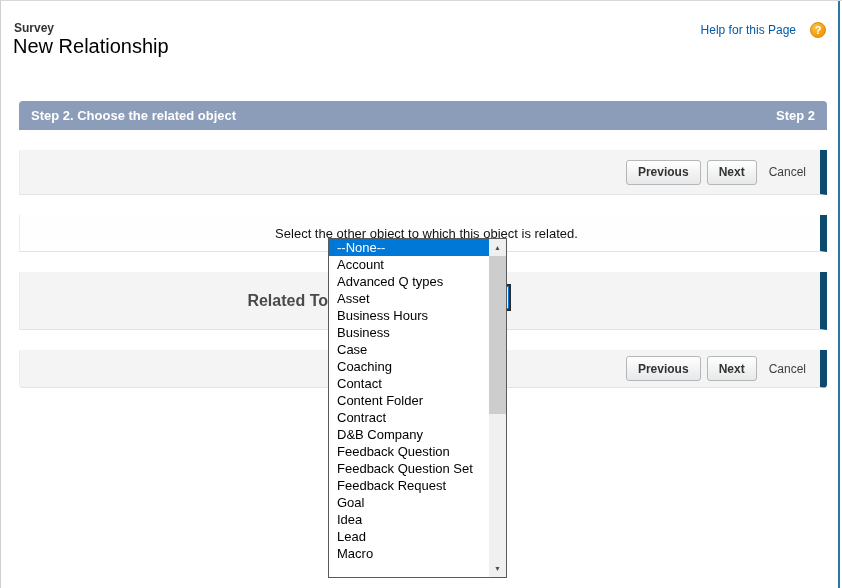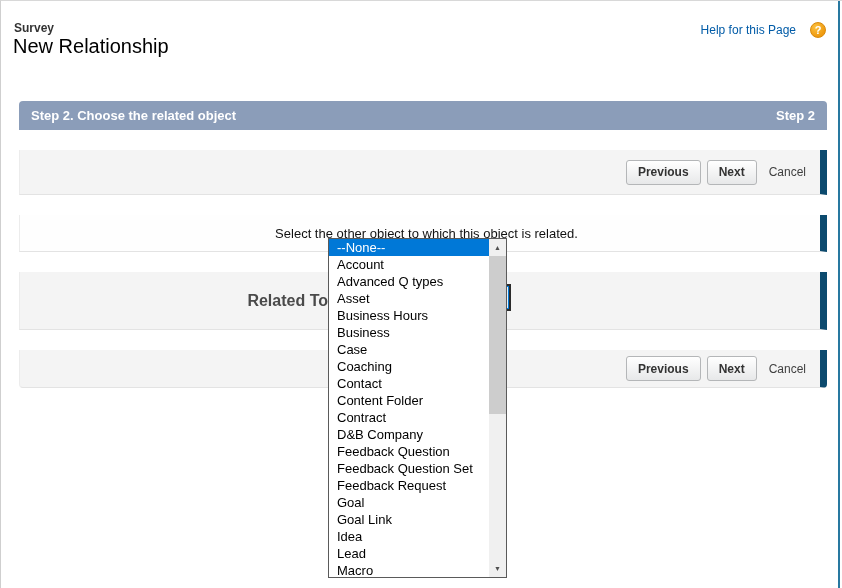--- a/index.html
+++ b/index.html
@@ -183,21 +183,20 @@
       <div class="opt">Case</div>
       <div class="opt">Coaching</div>
       <div class="opt">Contact</div>
       <div class="opt">Content Folder</div>
       <div class="opt">Contract</div>
       <div class="opt">D&amp;B Company</div>
       <div class="opt">Feedback Question</div>
       <div class="opt">Feedback Question Set</div>
       <div class="opt">Feedback Request</div>
       <div class="opt">Goal</div>
-      <div class="opt">Goal Link</div>
       <div class="opt">Idea</div>
       <div class="opt">Lead</div>
       <div class="opt">Macro</div>
     </div>
   <div class="scrollbar">
     <div class="scroll-btn">▲</div>
     <div class="scroll-thumb"></div>
     <div class="scroll-btn">▼</div>
   </div>
 </div>

